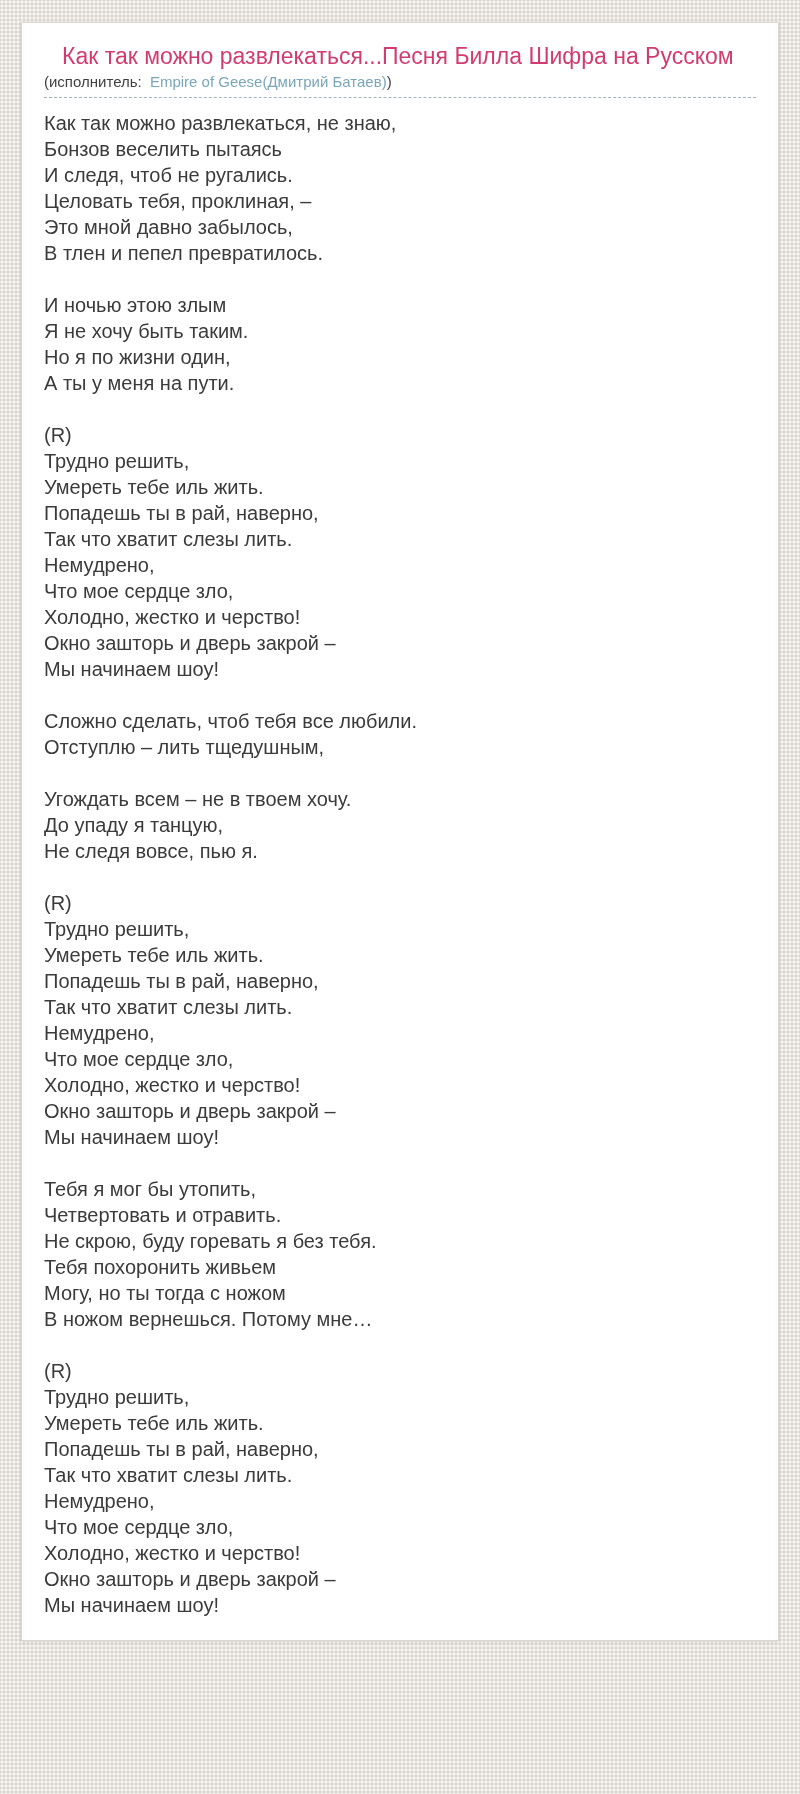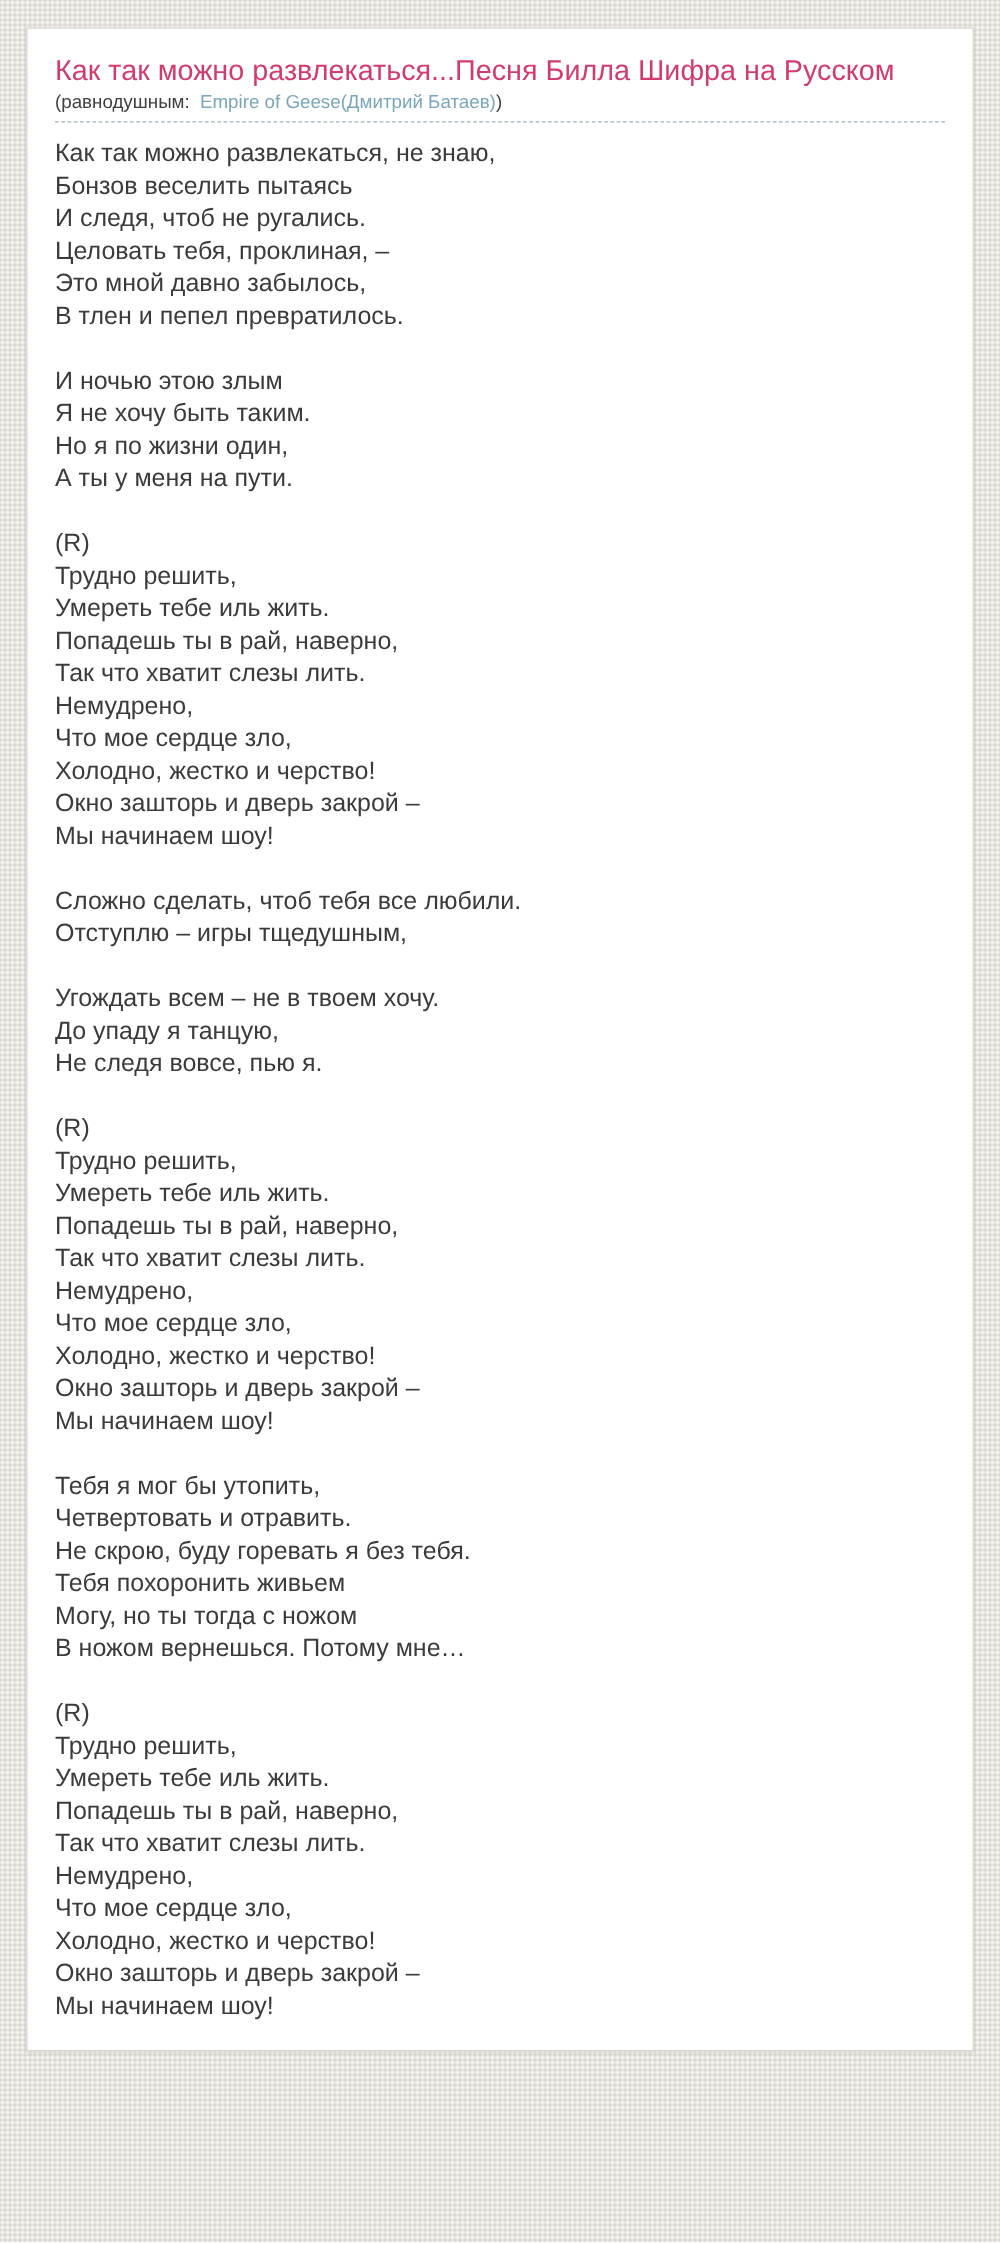--- a/index.html
+++ b/index.html
@@ -21,21 +21,21 @@
   }
   .card {
     width: 758px;
     margin: 22px auto 0 21px;
     background: #ffffff;
     border: 1px solid #d9d6d0;
     box-shadow: 0 1px 3px rgba(0,0,0,0.10);
     padding: 20px 22px 22px 22px;
   }
   h1.title {
-    margin: 0 0 4px 0;
+    margin: 0 0 4px 18px;
     font-size: 23px;
     line-height: 26px;
     font-weight: 400;
     color: var(--title-color, #d23c6d);
   }
   .performer {
     font-size: 15px;
     line-height: 18px;
     color: #3f3f3f;
     padding-bottom: 6px;
@@ -57,27 +57,27 @@
 </style>
 </head>
 <body>
 
 <div class="page">
   <div class="card">
 
     <h1 class="title">Как так можно развлекаться...Песня Билла Шифра на Русском</h1>
 
     <div class="performer">
-      <span class="label">(равнодушным:</span> <a class="performer-link" href="#">Empire of Geese(Дмитрий Батаев)</a><span>)</span>
+      <span class="label">(исполнитель:</span> <a class="performer-link" href="#">Empire of Geese(Дмитрий Батаев)</a><span>)</span>
     </div>
 
     <div class="lyrics">
         <p class="stanza"><span>Как так можно развлекаться, не знаю,</span><br><span>Бонзов веселить пытаясь</span><br><span>И следя, чтоб не ругались.</span><br><span>Целовать тебя, проклиная, –</span><br><span>Это мной давно забылось,</span><br><span>В тлен и пепел превратилось.</span></p>
         <p class="stanza"><span>И ночью этою злым</span><br><span>Я не хочу быть таким.</span><br><span>Но я по жизни один,</span><br><span>А ты у меня на пути.</span></p>
         <p class="stanza"><span>(R)</span><br><span>Трудно решить,</span><br><span>Умереть тебе иль жить.</span><br><span>Попадешь ты в рай, наверно,</span><br><span>Так что хватит слезы лить.</span><br><span>Немудрено,</span><br><span>Что мое сердце зло,</span><br><span>Холодно, жестко и черство!</span><br><span>Окно зашторь и дверь закрой –</span><br><span>Мы начинаем шоу!</span></p>
-        <p class="stanza"><span>Сложно сделать, чтоб тебя все любили.</span><br><span>Отступлю – игры тщедушным,</span><br><br><span>Угождать всем – не в твоем хочу.</span><br><span>До упаду я танцую,</span><br><span>Не следя вовсе, пью я.</span></p>
+        <p class="stanza"><span>Сложно сделать, чтоб тебя все любили.</span><br><span>Отступлю – лить тщедушным,</span><br><br><span>Угождать всем – не в твоем хочу.</span><br><span>До упаду я танцую,</span><br><span>Не следя вовсе, пью я.</span></p>
         <p class="stanza"><span>(R)</span><br><span>Трудно решить,</span><br><span>Умереть тебе иль жить.</span><br><span>Попадешь ты в рай, наверно,</span><br><span>Так что хватит слезы лить.</span><br><span>Немудрено,</span><br><span>Что мое сердце зло,</span><br><span>Холодно, жестко и черство!</span><br><span>Окно зашторь и дверь закрой –</span><br><span>Мы начинаем шоу!</span></p>
         <p class="stanza"><span>Тебя я мог бы утопить,</span><br><span>Четвертовать и отравить.</span><br><span>Не скрою, буду горевать я без тебя.</span><br><span>Тебя похоронить живьем</span><br><span>Могу, но ты тогда с ножом</span><br><span>В ножом вернешься. Потому мне…</span></p>
         <p class="stanza"><span>(R)</span><br><span>Трудно решить,</span><br><span>Умереть тебе иль жить.</span><br><span>Попадешь ты в рай, наверно,</span><br><span>Так что хватит слезы лить.</span><br><span>Немудрено,</span><br><span>Что мое сердце зло,</span><br><span>Холодно, жестко и черство!</span><br><span>Окно зашторь и дверь закрой –</span><br><span>Мы начинаем шоу!</span></p>
       </div>
 
   </div>
 </div>
 
 </body></html>

